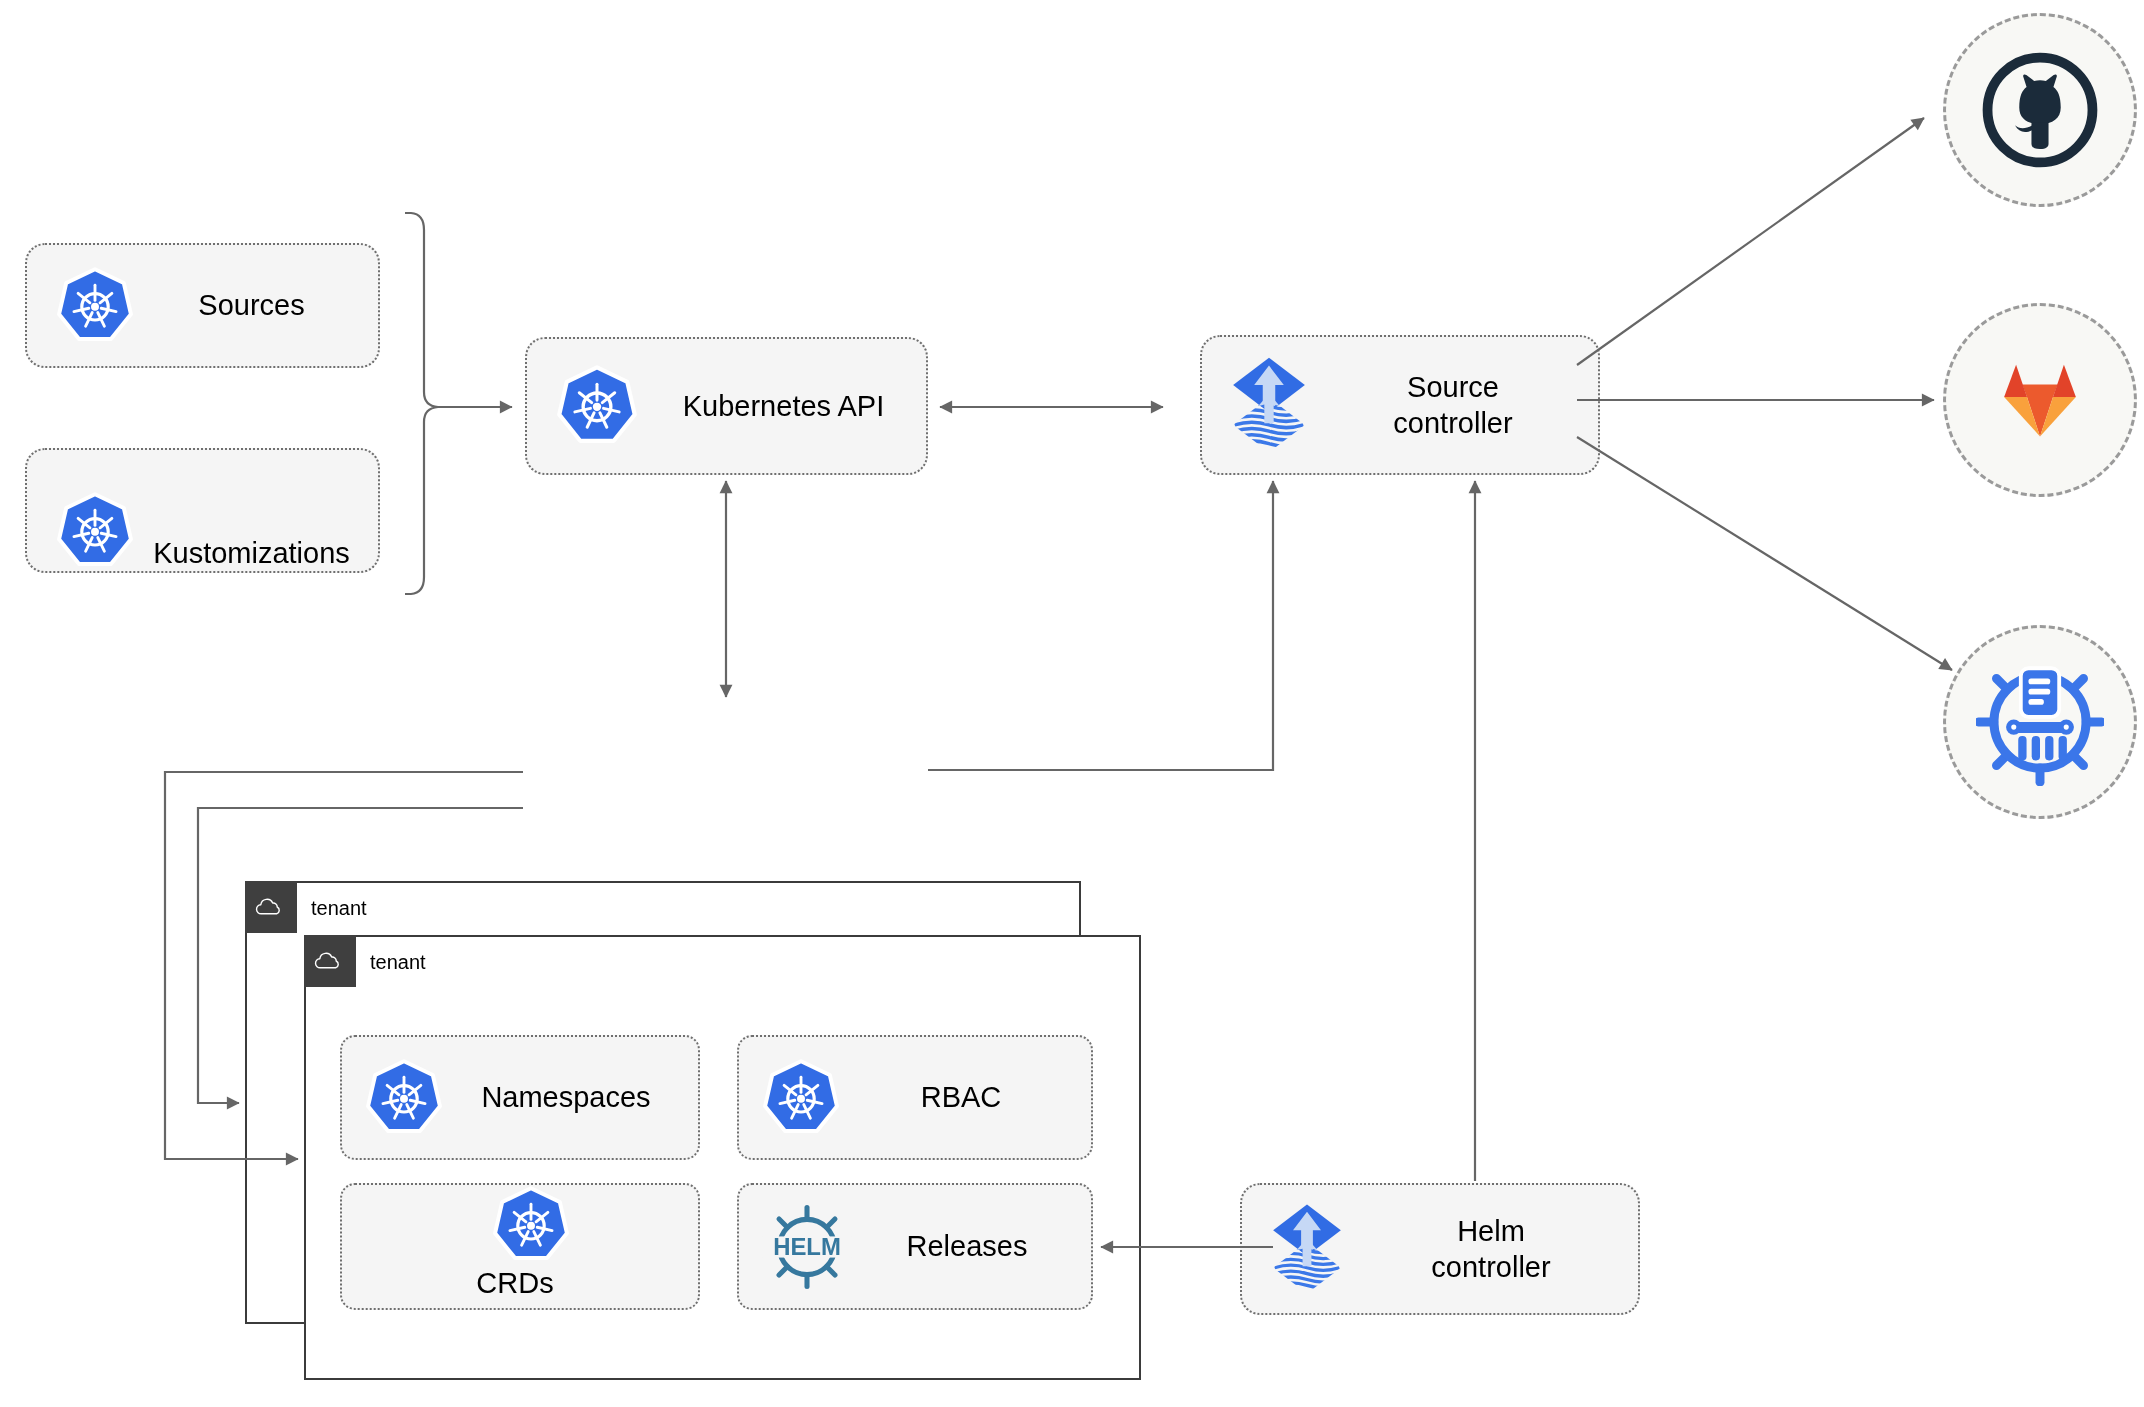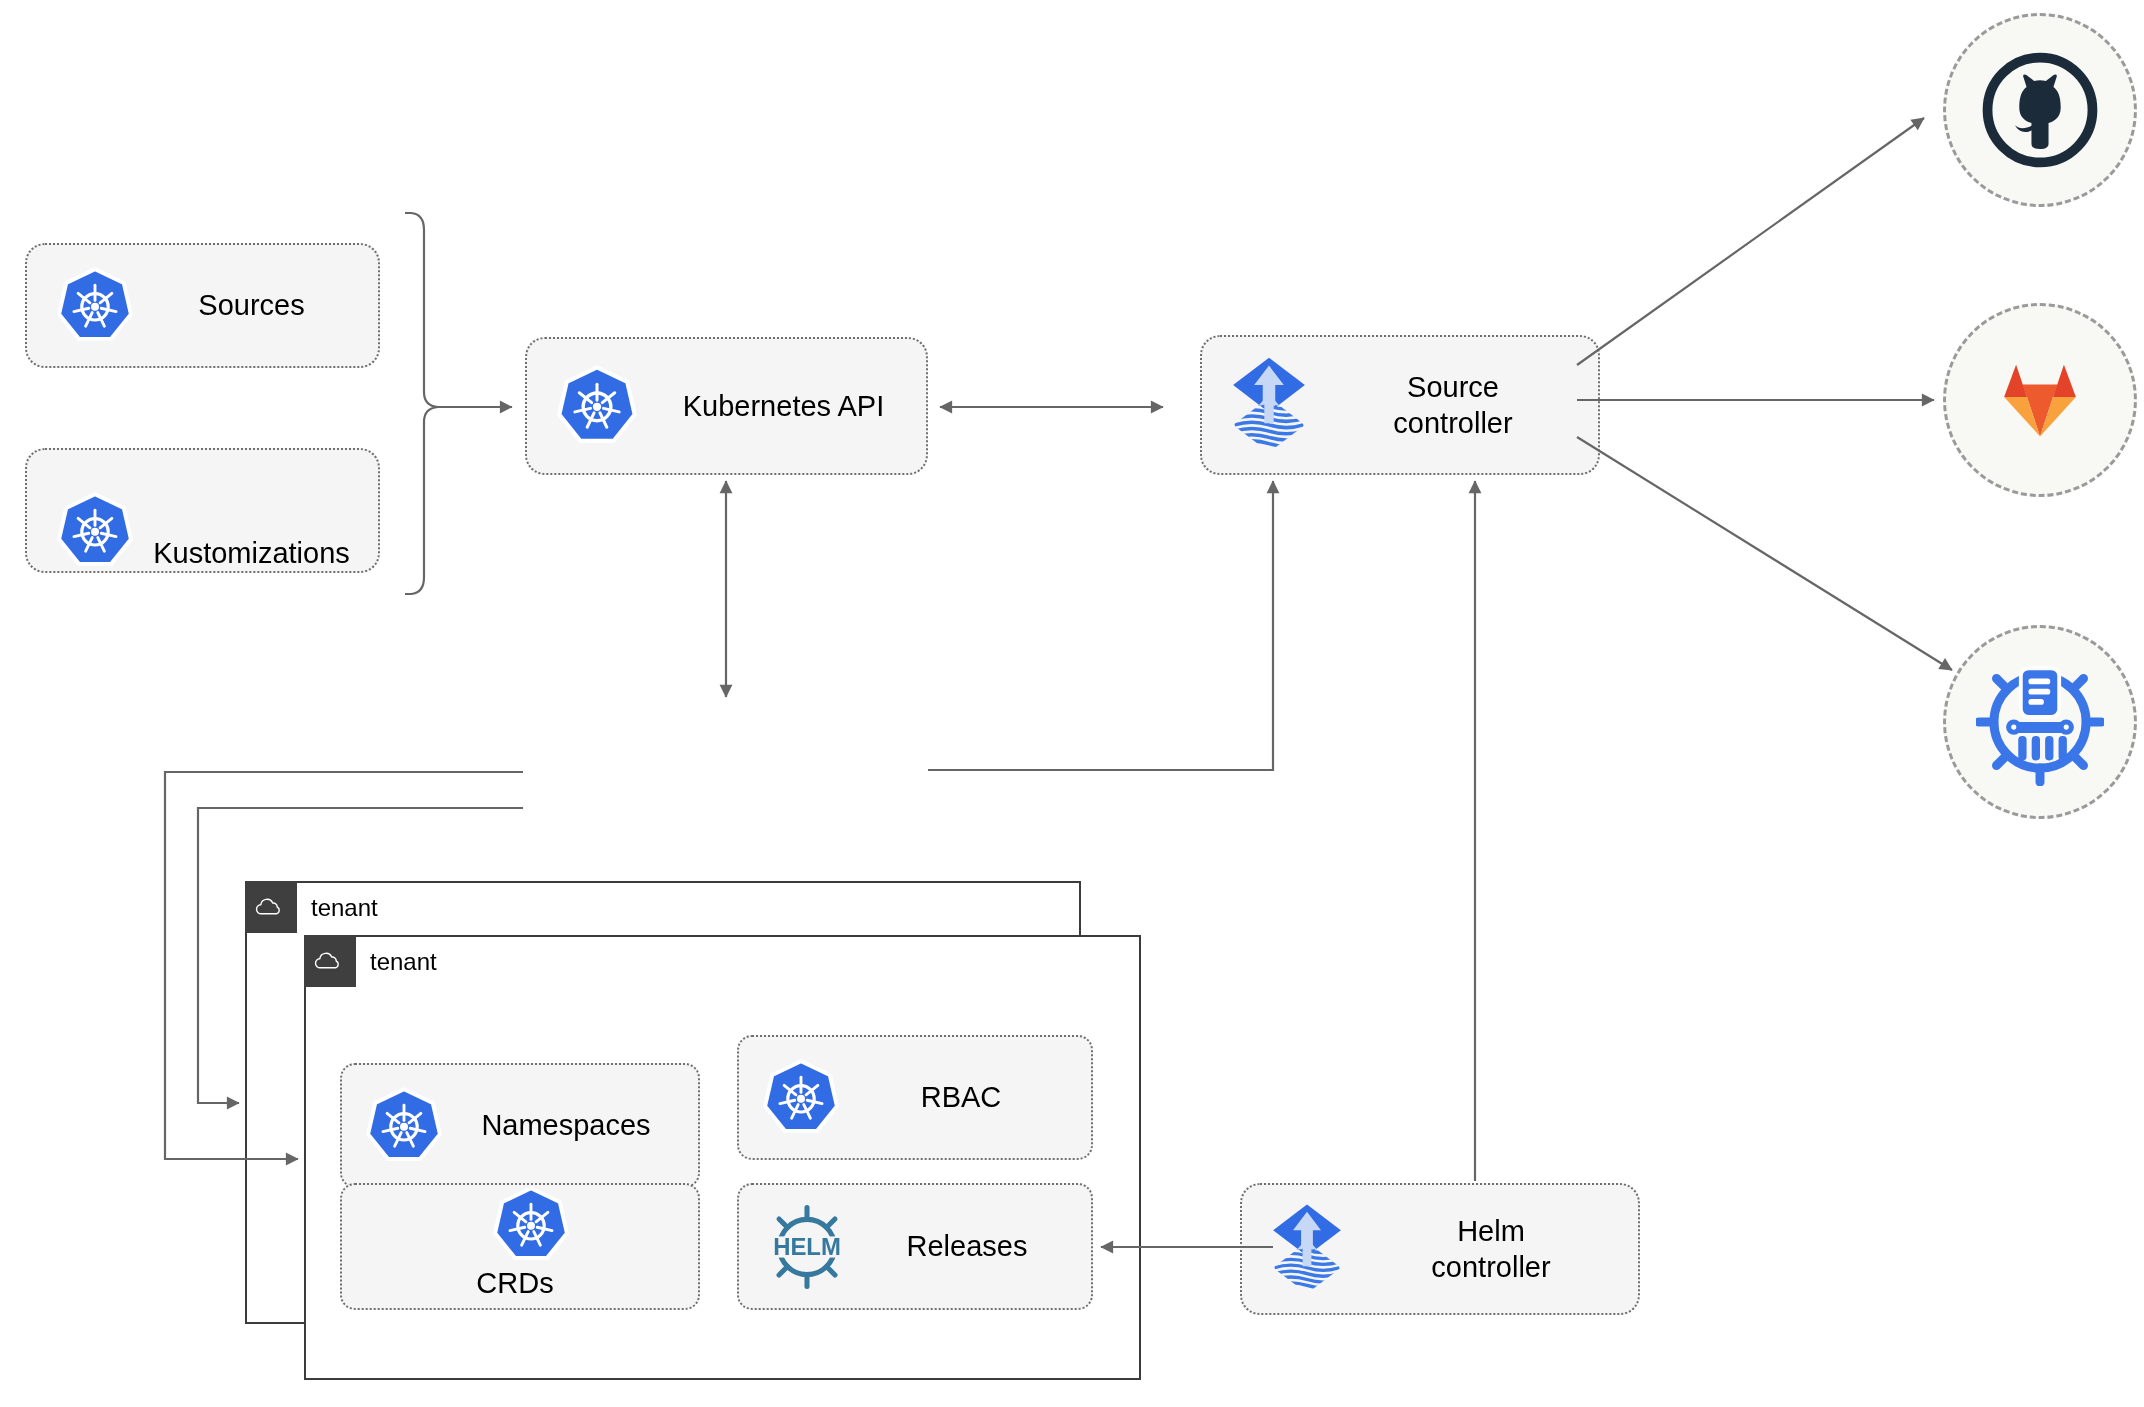--- a/index.html
+++ b/index.html
@@ -11,21 +11,21 @@
   .node .lbl{flex:1;text-align:center;font-size:29px;line-height:1.25;padding-right:10px;}
   .wrap .lbl{max-width:190px;margin:0 auto;padding-right:0;}
   .item{border-radius:15px;}
   .item .ic{margin-left:22px;}
   .circle{position:absolute;width:194px;height:194px;border-radius:50%;box-sizing:border-box;
           border:3px dashed #9a9a9a;background:#f8f8f5;display:flex;align-items:center;
           justify-content:center;z-index:3;}
   .tenant{position:absolute;background:#ffffff;border:2px solid #3b3b3b;box-sizing:border-box;}
   .tenant .corner{position:absolute;left:-2px;top:-2px;width:52px;height:52px;background:#3f3f3f;
           display:flex;align-items:center;justify-content:center;}
-  .tenant .tlabel{position:absolute;left:64px;top:0;height:50px;line-height:50px;font-size:24px;}
+  .tenant .tlabel{position:absolute;left:64px;top:0;height:50px;line-height:50px;font-size:20px;}
   #tenant-back{left:245px;top:881px;width:836px;height:443px;z-index:1;}
   #tenant-front{left:304px;top:935px;width:837px;height:445px;z-index:2;}
   #edges{position:absolute;left:0;top:0;z-index:4;pointer-events:none;}
   .hidden-defs{position:absolute;width:0;height:0;overflow:hidden;}
 </style>
 </head>
 <body>
 
 <svg class="hidden-defs" aria-hidden="true">
   <defs>
@@ -124,21 +124,21 @@
 
   <div class="node wrap" style="left:1240px;top:1183px;width:400px;height:132px;">
     <span class="ic">
       <svg width="74" height="92">
           <use href="#sym-flux"></use>
         </svg>
       </span>
     <span class="lbl">Helm controller</span>
   </div>
 
-  <div class="node item" style="left:340px;top:1063px;width:360px;height:125px;z-index:3;">
+  <div class="node item" style="left:340px;top:1035px;width:360px;height:125px;z-index:3;">
     <span class="ic">
       <svg width="80" height="80">
           <use href="#sym-k8s"></use>
         </svg>
       </span>
     <span class="lbl">Namespaces</span>
   </div>
   <div class="node item" style="left:737px;top:1035px;width:356px;height:125px;z-index:3;">
     <span class="ic">
       <svg width="80" height="80">

